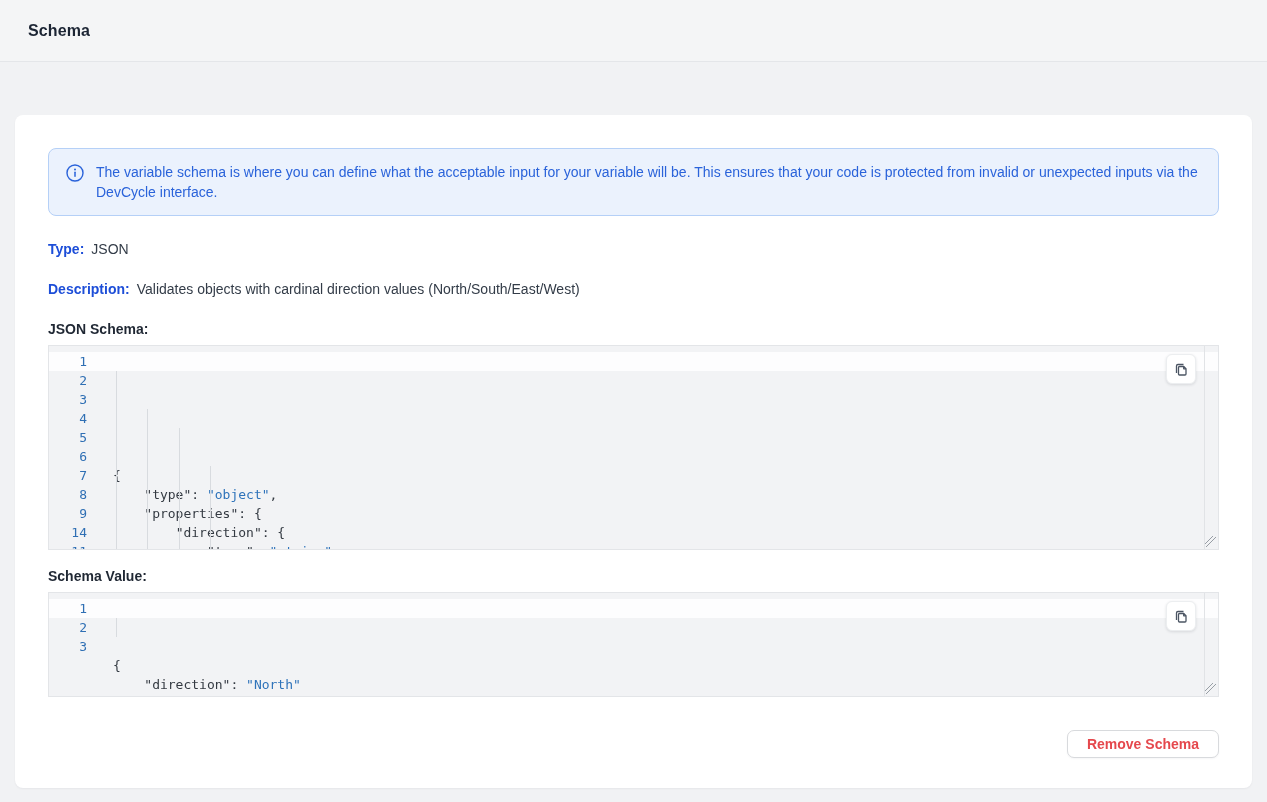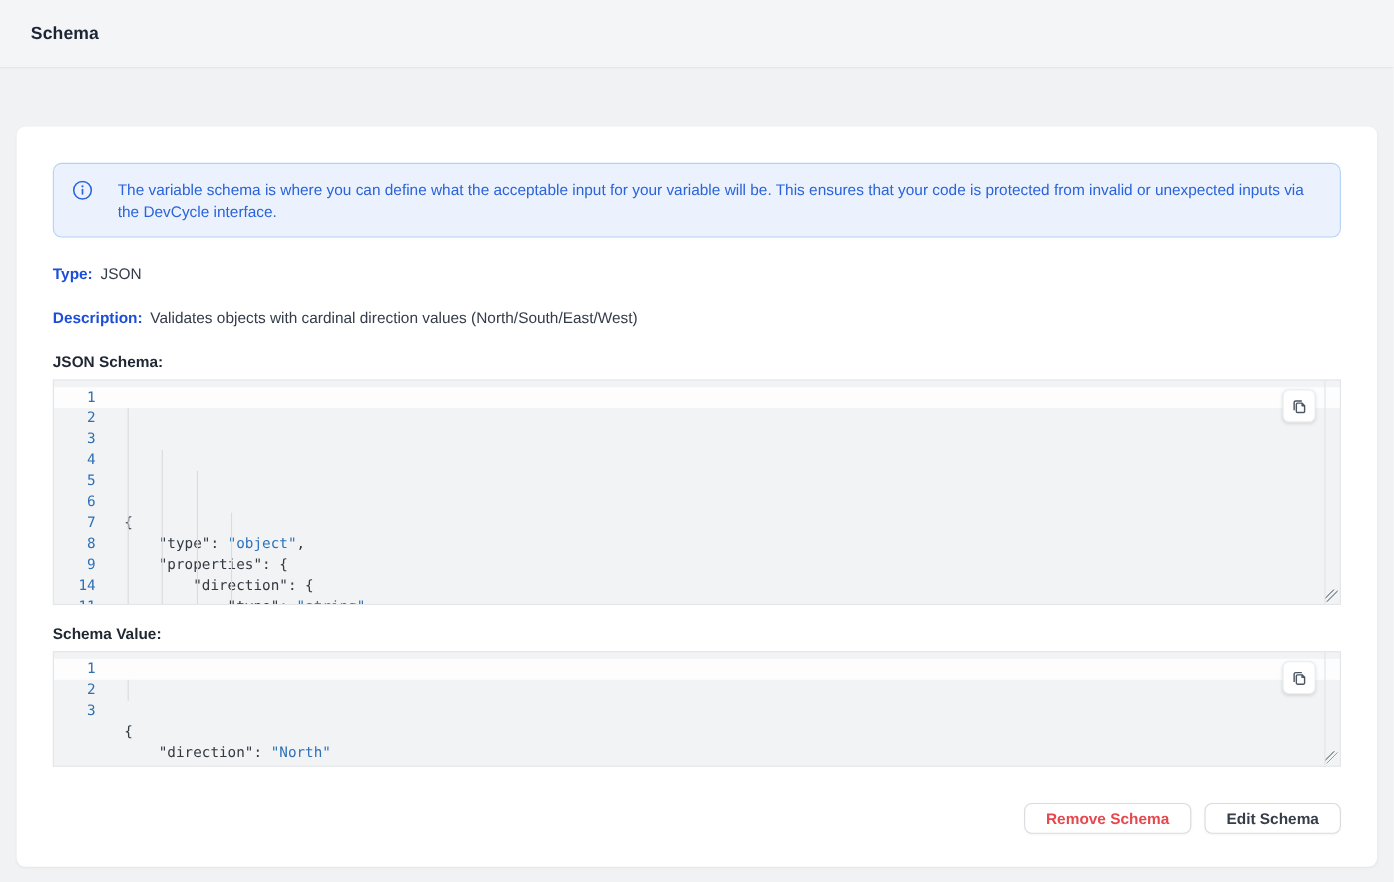--- a/index.html
+++ b/index.html
@@ -38,21 +38,21 @@
   }
 
   
   .alert {
     background: #ebf2fd;
     border: 1px solid #b5d0f7;
     border-radius: 8px;
     padding: 13px 16px 13px 17px;
     display: flex;
     align-items: flex-start;
-    gap: 23px;
+    gap: 12px;
     margin-bottom: 25px;
   }
   .alert-icon {
     flex: 0 0 auto;
     width: 18px; height: 18px;
     margin-top: 2px;
   }
   .alert-text {
     font-size: 14px;
     line-height: 20px;
@@ -254,16 +254,15 @@
         <path d="M10.5 3.5 H5 a1.5 1.5 0 0 0 -1.5 1.5 v7"></path>
         <path d="M6.5 5.5 h4.2 l2.3 2.3 v5.2 a1 1 0 0 1 -1 1 h-5.5 a1 1 0 0 1 -1 -1 v-6.5 a1 1 0 0 1 1 -1 z"></path>
         <path d="M10.7 5.5 v2.3 h2.3"></path>
       </svg>
     </div>
     <div class="resize-grip"></div>
   </div>
 
   <div class="btn-row">
     <button class="btn btn-danger">Remove Schema</button>
-    <button class="btn btn-default">Edit Schema</button>
   </div>
 
 </div>
 
 </body></html>

